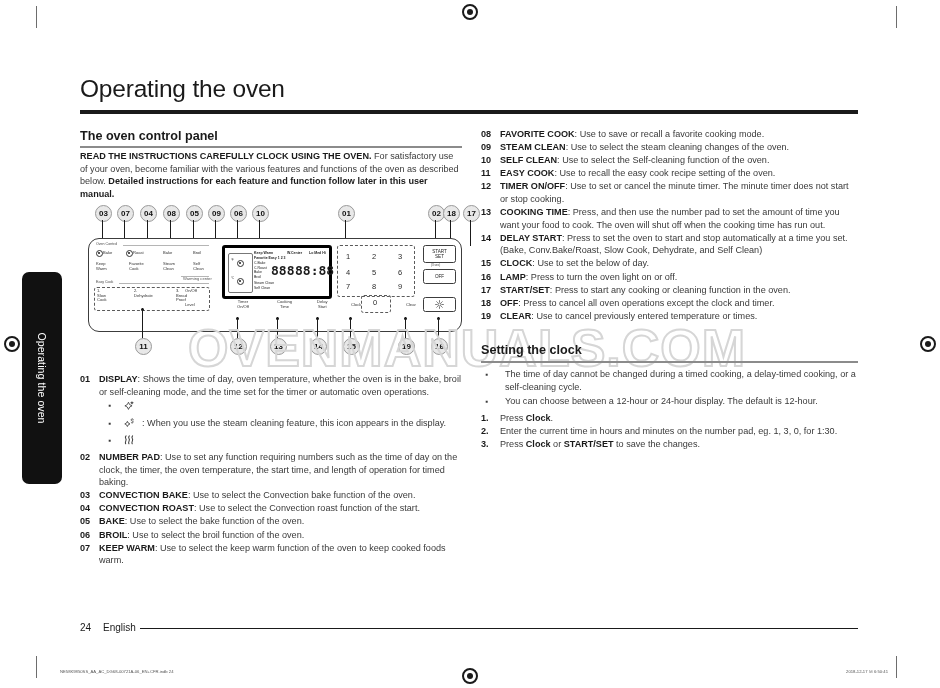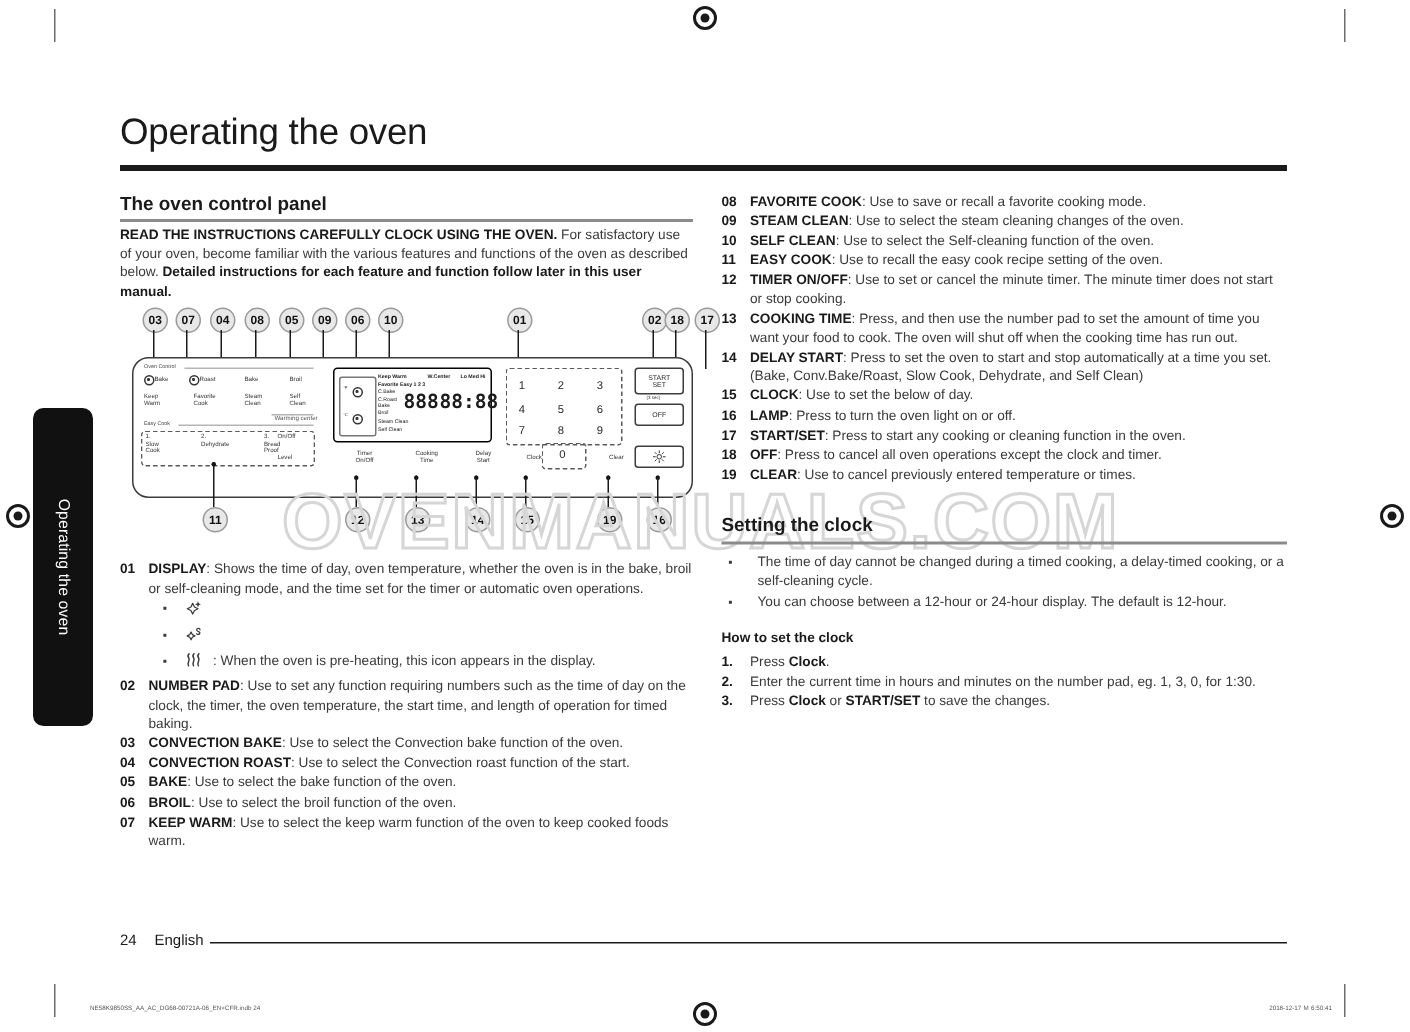--- a/index.html
+++ b/index.html
@@ -74,21 +74,21 @@
   .btxtp{position:absolute;font-size:4.1px;line-height:4.7px;color:#333;}
   .dashbox{position:absolute;border:1px dashed #5a5a5a;border-radius:3px;}
   .icon-fan{
     position:absolute;width:5px;height:5px;border:.7px solid #333;border-radius:50%;
   }
   .icon-fan:after{content:"";position:absolute;left:1.4px;top:1.4px;width:1.6px;height:1.6px;
     border-radius:50%;background:#333;}
 
   
   .lcd{position:absolute;left:133px;top:6px;width:104px;height:48px;
-       border:1px solid #000000;border-radius:3px;background:#fff;}
+       border:3px solid #000000;border-radius:3px;background:#fff;}
   .lcd-left{position:absolute;left:3px;top:5px;width:23px;height:38px;
        border:.8px solid #777;border-radius:2px;}
   .lcd-txt{position:absolute;font-size:3.5px;line-height:4.1px;color:#222;white-space:nowrap;}
   .seg{position:absolute;font-family:"DejaVu Sans Mono",monospace;font-weight:700;color:#1c1c1c;}
 
   
   .keypad{position:absolute;left:248px;top:6px;width:76px;height:62px;}
   .key{position:absolute;font-size:7.5px;color:#2b2b2b;text-align:center;width:14px;}
   .keydash{position:absolute;left:0;top:0;width:76px;height:50px;border:1px dashed #5a5a5a;border-radius:3px;}
   .zerodash{position:absolute;left:24px;top:50px;width:28px;height:16px;border:1px dashed #5a5a5a;border-radius:3px;}
@@ -345,34 +345,34 @@
     </div>
 
     <div class="bul subbul">
       <div class="dot">▪</div>
       <div class="bicon">
         <svg width="14" height="13" viewBox="0 0 24 24">
           <path d="M9 8 L10.6 11.2 L13.8 12.8 L10.6 14.4 L9 17.6 L7.4 14.4 L4.2 12.8 L7.4 11.2 Z" fill="none" stroke="#3a3a3a" stroke-width="1.5" stroke-linejoin="round"></path>
           <path d="M20 5.2 C20 3.3 17.6 3 16.4 4.2 C15.2 5.4 16.4 7 18 7.4 C19.6 7.8 20.4 9 19.4 10.2 C18.6 11.2 16.8 11.2 16 10.2" fill="none" stroke="#3a3a3a" stroke-width="1.6" stroke-linecap="round"></path>
         </svg>
       </div>
+      <div class="btxt">: When you use the steam cleaning feature, this icon appears in the display.</div>
     </div>
 
     <div class="bul subbul">
       <div class="dot">▪</div>
       <div class="bicon">
         <svg width="14" height="12" viewBox="0 0 24 22">
           <g fill="none" stroke="#3a3a3a" stroke-width="1.9" stroke-linecap="round">
             <path d="M6 18 C3 15 9 12 6 8 C4.6 6 5.6 4.4 6.6 3.4"></path>
             <path d="M12 18 C9 15 15 12 12 8 C10.6 6 11.6 4.4 12.6 3.4"></path>
             <path d="M18 18 C15 15 21 12 18 8 C16.6 6 17.6 4.4 18.6 3.4"></path>
           </g>
         </svg>
       </div>
-      <div class="btxt">: When the oven is pre-heating, this icon appears in the display.</div>
     </div>
 
     <div class="row" style="margin-top:1px;">
       <div class="num">02</div>
       <div class="txt">
         <b>NUMBER PAD</b><span>: Use to set any function requiring numbers such as the time of day on the clock, the timer, the oven temperature, the start time, and length of operation for timed baking.</span>
       </div>
     </div>
     <div class="row">
       <div class="num">03</div>
@@ -463,23 +463,20 @@
   <div class="col colR" style="top:366px;">
     <div class="bul" style="margin-top:2px;">
       <div class="dot">▪</div>
       <div class="btxt" style="margin-left:12px;">The time of day cannot be changed during a timed cooking, a delay-timed cooking, or a self-cleaning cycle.</div>
     </div>
     <div class="bul" style="margin-top:2px;">
       <div class="dot">▪</div>
       <div class="btxt" style="margin-left:12px;">You can choose between a 12-hour or 24-hour display. The default is 12-hour.</div>
     </div>
 
-    <p style="margin-top:10px;">
-      <b>How to set the clock</b>
-    </p>
 
     <div class="ordrow" style="margin-top:3px;">
       <div class="onum">1.</div>
       <div class="otxt"><span>Press </span><b>Clock</b><span>.</span></div>
     </div>
     <div class="ordrow">
       <div class="onum">2.</div>
       <div class="otxt">Enter the current time in hours and minutes on the number pad, eg. 1, 3, 0, for 1:30.</div>
     </div>
     <div class="ordrow">

